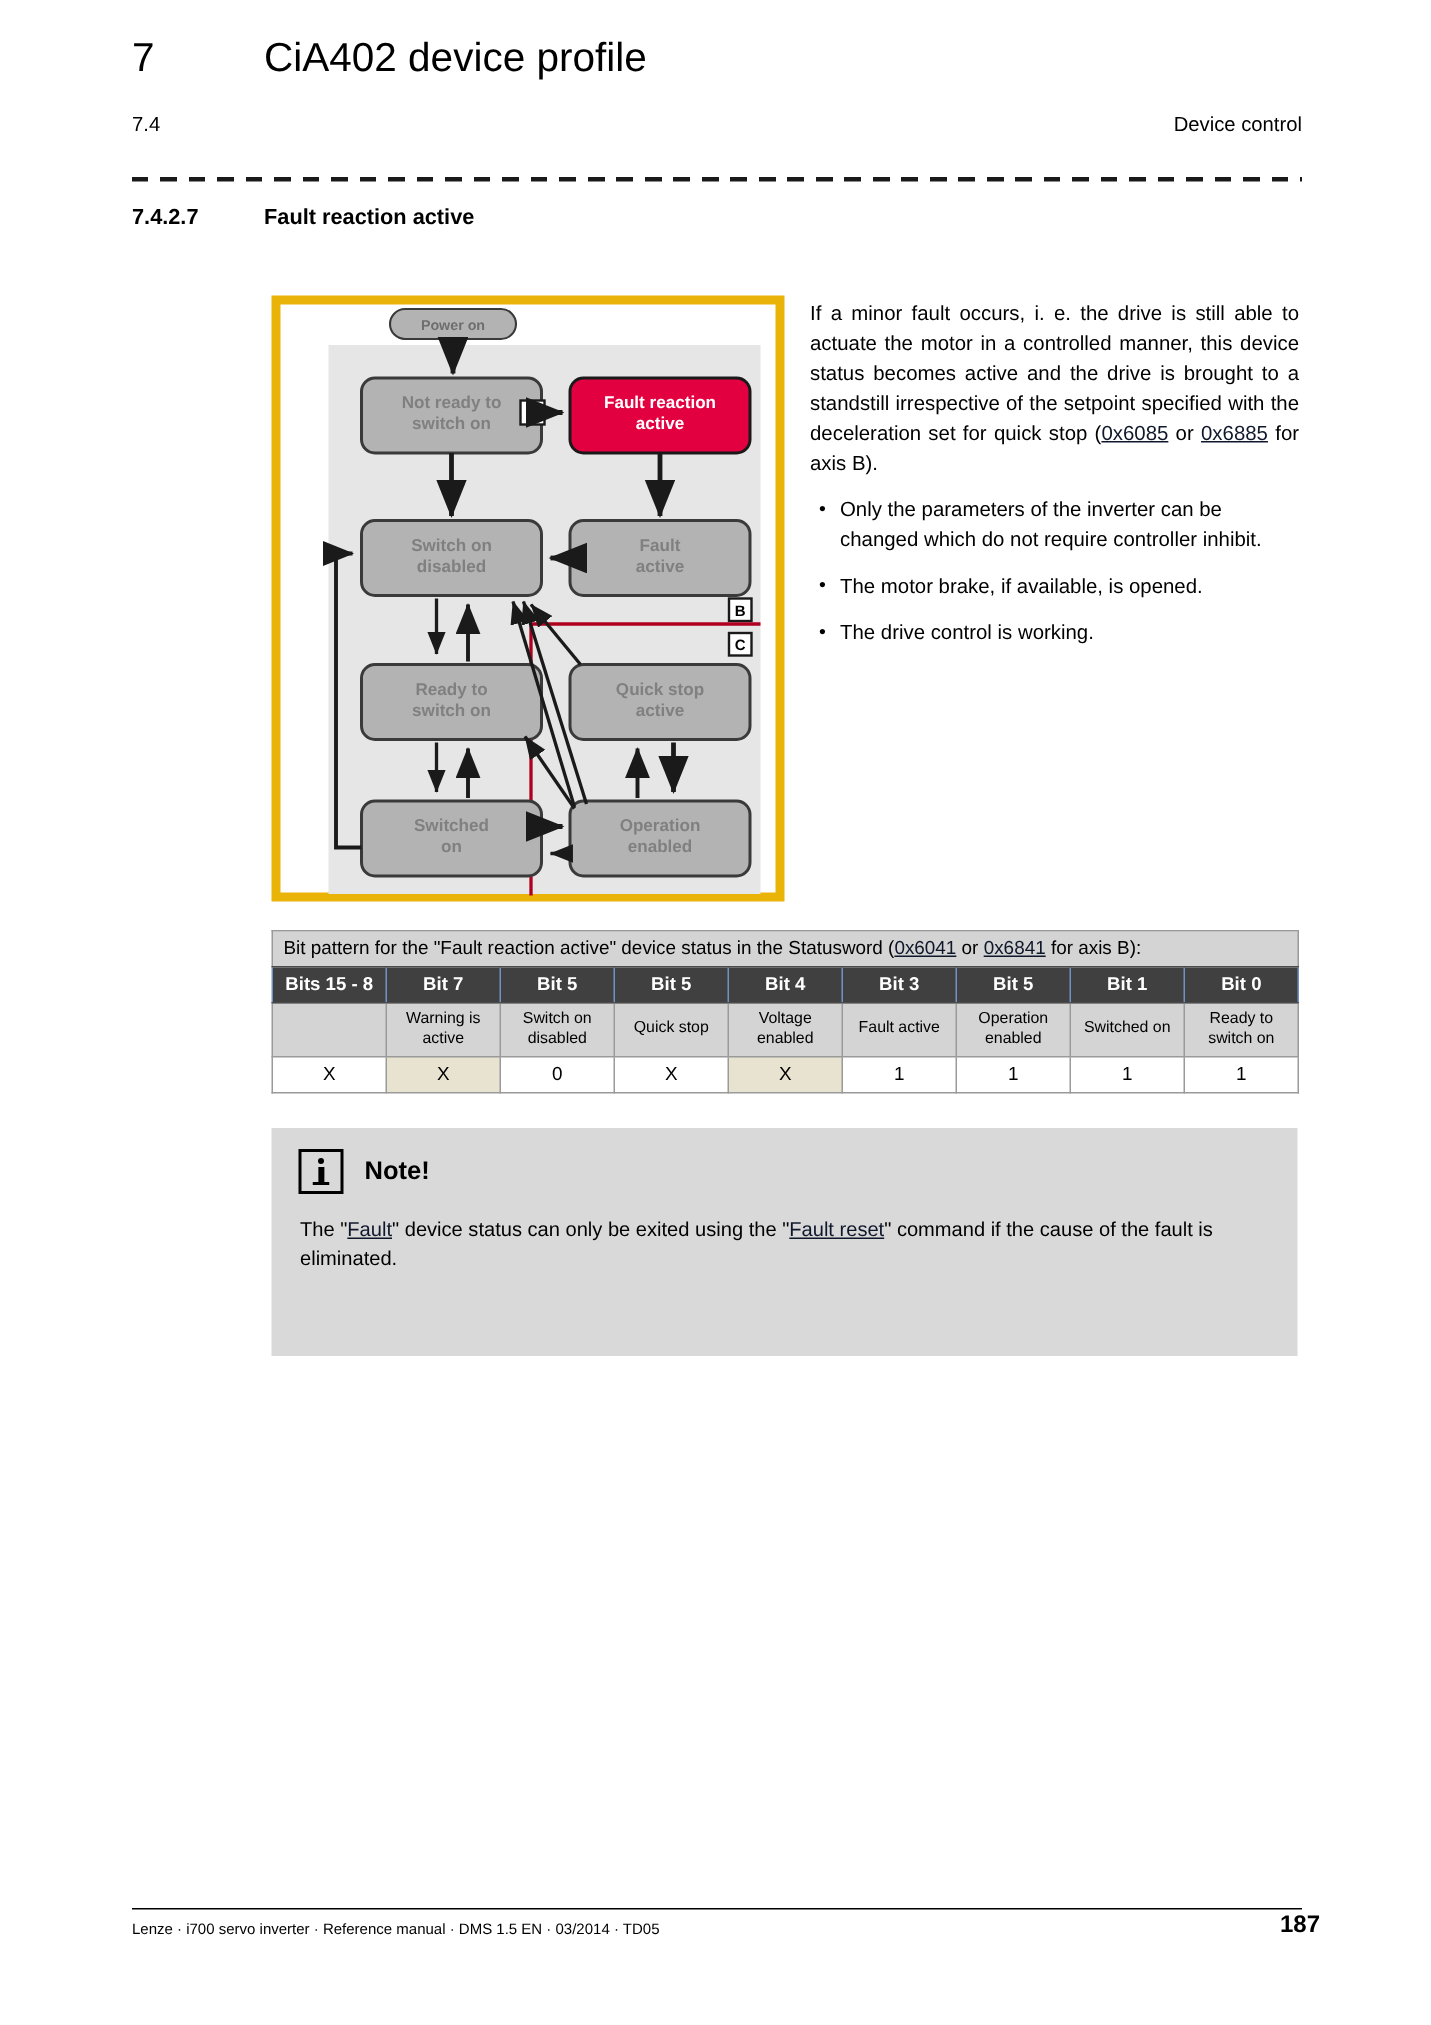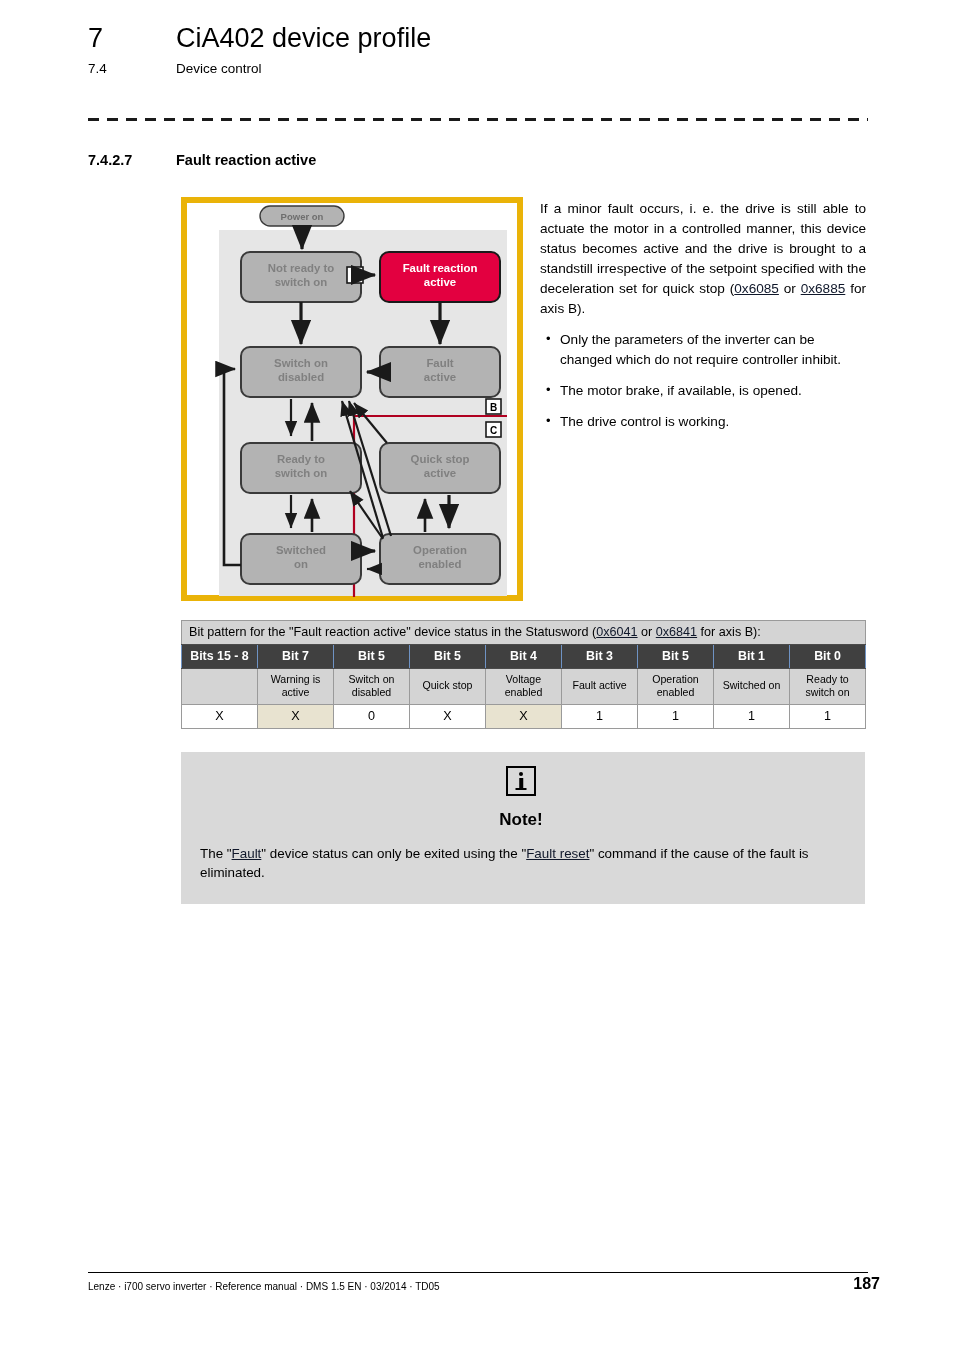--- a/index.html
+++ b/index.html
@@ -36,21 +36,22 @@
   }
   .hdr-chapter-title {
     font-size: 27px;
     font-weight: 400;
     color: #000;
     line-height: 1.1;
   }
   .hdr-row2 {
     display: flex;
     align-items: baseline;
-    margin-top: 7px;
+    margin-top: 21px;
+    justify-content: space-between;
   }
   .hdr-sec-num {
     width: 88px;
     font-size: 13.5px;
     color: #000;
   }
   .hdr-sec-title {
     font-size: 13.5px;
     color: #000;
   }
@@ -64,21 +65,21 @@
       to right,
       #1a1a1a 0px, #1a1a1a 11px,
       rgba(0,0,0,0) 11px, rgba(0,0,0,0) 19px
     );
   }
 
   
   .section-heading {
     position: absolute;
     left: 88px;
-    top: 152px;
+    top: 137px;
     display: flex;
     align-items: baseline;
   }
   .sec-number {
     width: 88px;
     font-size: 14.5px;
     font-weight: bold;
   }
   .sec-title {
     font-size: 14.5px;
@@ -197,21 +198,20 @@
     width: 684px;
     min-height: 152px;
     background: #d9d9d9;
     box-sizing: border-box;
     padding: 14px 22px 16px 18px;
   }
   .note-head {
     display: flex;
     align-items: center;
     gap: 14px;
-    flex-direction: column;
   }
   .note-icon {
     width: 30px;
     height: 30px;
     border: 2.5px solid #000;
     box-sizing: border-box;
     background: #d9d9d9;
     position: relative;
     flex: 0 0 auto;
   }

